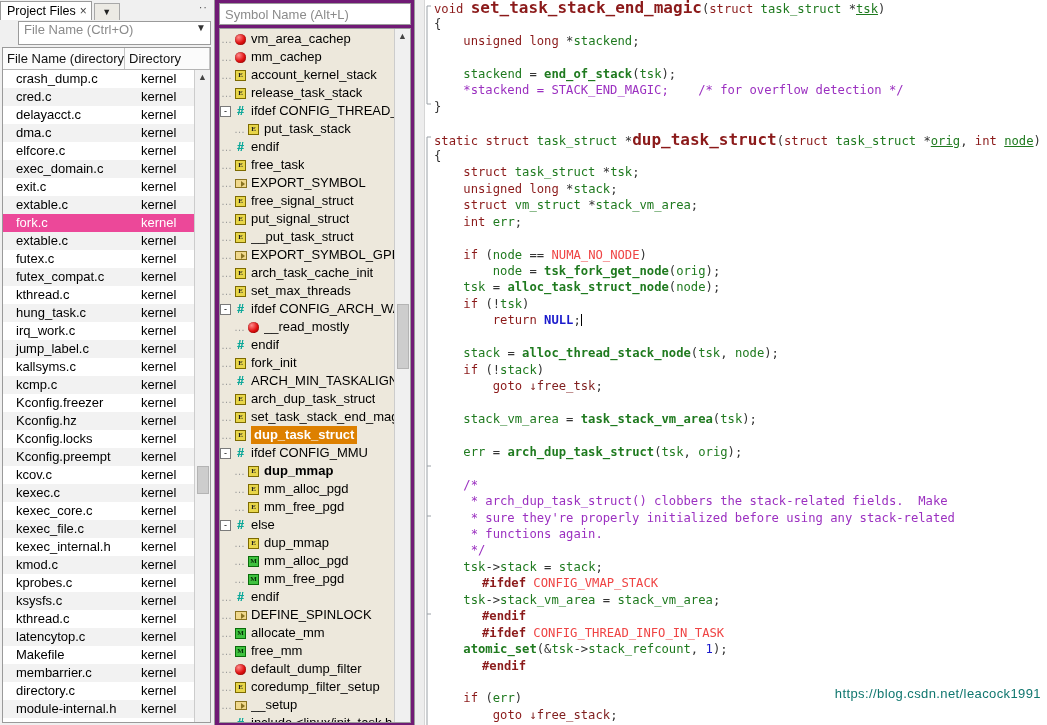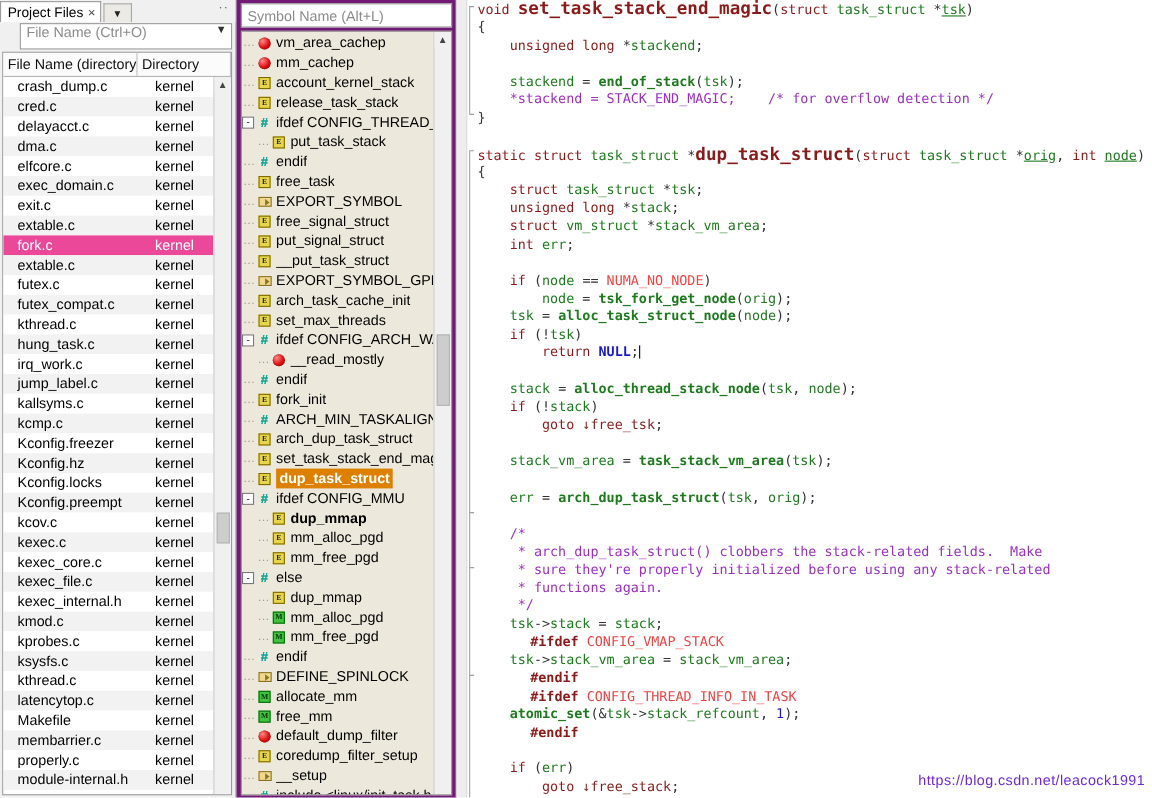--- a/index.html
+++ b/index.html
@@ -193,22 +193,22 @@
   .call{color:#1f7a1f;font-weight:bold;}
   .punc{color:#333;}
   .big{font-size:16px;font-weight:bold;}
   .ul{text-decoration:underline;}
   .lbl{color:#7f1d1d;}
 
   .caret{display:inline-block;width:1px;height:12px;background:#000;
     vertical-align:-2px;margin-left:0px;}
 
   .watermark{
-    position:absolute;right:6px;bottom:8px;
-    font-size:13px;color:#6d28d9;letter-spacing:.4px;
+    position:absolute;right:6px;bottom:24px;
+    font-size:13px;color:#0f766e;letter-spacing:.4px;
     font-family:"Liberation Sans",sans-serif;
     pointer-events:none;user-select:none;
   }
 </style>
 </head>
 <body>
 
 <div class="app">
 
   <div class="left-panel">
@@ -366,21 +366,21 @@
             </div>
             <div class="frow">
               <div class="n">Makefile</div>
               <div class="d">kernel</div>
             </div>
             <div class="frow">
               <div class="n">membarrier.c</div>
               <div class="d">kernel</div>
             </div>
             <div class="frow">
-              <div class="n">properly.c</div>
+              <div class="n">directory.c</div>
               <div class="d">kernel</div>
             </div>
             <div class="frow">
               <div class="n">module-internal.h</div>
               <div class="d">kernel</div>
             </div>
           </div>
         <div class="vscroll">
           <div class="arrow">▲</div>
           <div class="thumb" style="top:396px;height:28px;"></div>

